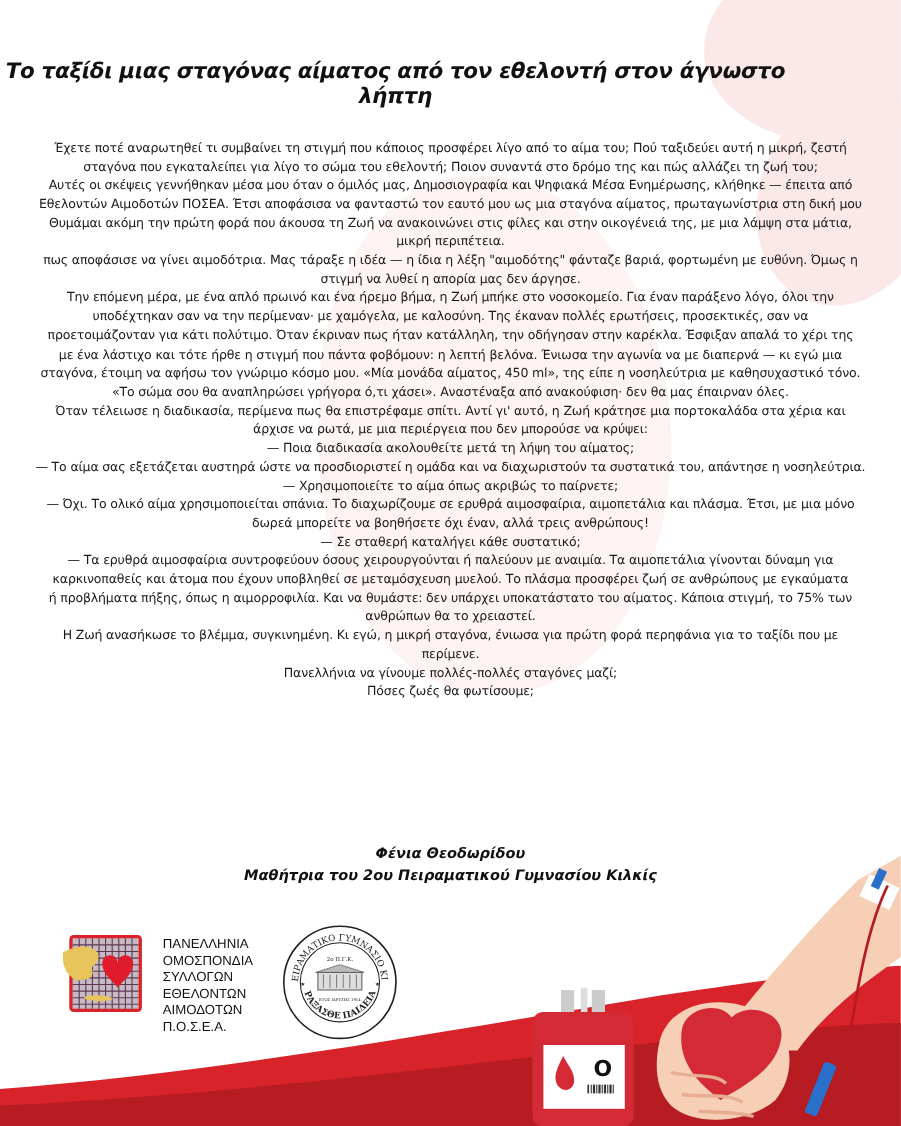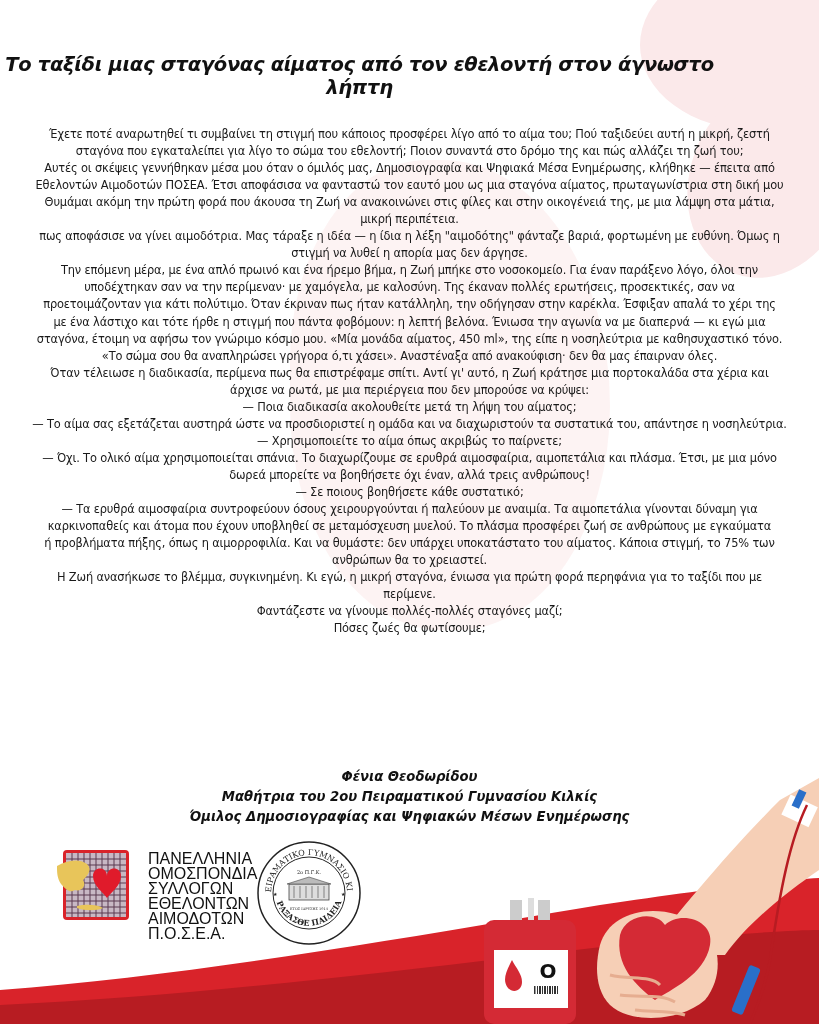--- a/index.html
+++ b/index.html
@@ -5,21 +5,21 @@
   html, body { margin:0; padding:0; }
   body { width:819px; height:1024px; position:relative; overflow:hidden; background:#ffffff; font-family:"DejaVu Sans", sans-serif; color:#111; }
   .bg-blob { position:absolute; border-radius:50%; background:#fbe9ea; z-index:0; }
   .title { position:absolute; top:40px; left:0; width:719px; text-align:center; font-family:"DejaVu Sans", sans-serif; font-style:italic; font-weight:bold; font-size:19.5px; letter-spacing:-0.3px; color:#111; z-index:2; }
   .body-text { position:absolute; top:94px; left:14px; width:791px; text-align:center; font-size:11.4px; line-height:17.05px; letter-spacing:-0.15px; color:#1a1a1a; z-index:2;margin-top:32px; }
   .body-text p { margin:0; }
   .signature { position:absolute; top:767px; left:0; width:819px; text-align:center; font-style:italic; font-weight:bold; font-size:13.2px; line-height:20px; color:#111; z-index:2; }
   .signature div { margin:0; }
   .red-wave { position:absolute; left:0; top:0; width:819px; height:1024px; z-index:1; }
   .posea-logo { position:absolute; left:57px; top:846px; width:76px; width:76px; height:76px; z-index:3; }
-  .posea-text { position:absolute; left:148px; top:851px; font-family:"Liberation Sans", sans-serif; font-size:16px; line-height:15px; color:#111; font-weight:normal; z-index:3; }
+  .posea-text { position:absolute; left:148px; top:851px; font-family:"Liberation Sans", sans-serif; font-size:12px; line-height:15px; color:#111; font-weight:normal; z-index:3; }
   .posea-text div { margin:0; }
   .school-seal { position:absolute; left:256px; top:840px; width:106px; height:106px; z-index:3; }
   .illustration { position:absolute; left:470px; top:760px; width:349px; height:264px; z-index:3; }
 </style>
 </head>
 <body>
 
 <div class="bg-blob" style="left:640px;top:-40px;width:230px;height:170px;"></div>
 <div class="bg-blob" style="left:690px;top:80px;width:160px;height:200px;transform:rotate(20deg);"></div>
 <div class="bg-blob" style="left:290px;top:160px;width:320px;height:470px;border-radius:45% 55% 50% 50%;opacity:0.55;"></div>
@@ -46,35 +46,34 @@
   <p>με ένα λάστιχο και τότε ήρθε η στιγμή που πάντα φοβόμουν: η λεπτή βελόνα. Ένιωσα την αγωνία να με διαπερνά — κι εγώ μια</p>
   <p>σταγόνα, έτοιμη να αφήσω τον γνώριμο κόσμο μου. «Μία μονάδα αίματος, 450 ml», της είπε η νοσηλεύτρια με καθησυχαστικό τόνο.</p>
   <p>«Το σώμα σου θα αναπληρώσει γρήγορα ό,τι χάσει». Αναστέναξα από ανακούφιση· δεν θα μας έπαιρναν όλες.</p>
   <p>Όταν τέλειωσε η διαδικασία, περίμενα πως θα επιστρέφαμε σπίτι. Αντί γι' αυτό, η Ζωή κράτησε μια πορτοκαλάδα στα χέρια και</p>
   <p>άρχισε να ρωτά, με μια περιέργεια που δεν μπορούσε να κρύψει:</p>
   <p>— Ποια διαδικασία ακολουθείτε μετά τη λήψη του αίματος;</p>
   <p>— Το αίμα σας εξετάζεται αυστηρά ώστε να προσδιοριστεί η ομάδα και να διαχωριστούν τα συστατικά του, απάντησε η νοσηλεύτρια.</p>
   <p>— Χρησιμοποιείτε το αίμα όπως ακριβώς το παίρνετε;</p>
   <p>— Όχι. Το ολικό αίμα χρησιμοποιείται σπάνια. Το διαχωρίζουμε σε ερυθρά αιμοσφαίρια, αιμοπετάλια και πλάσμα. Έτσι, με μια μόνο</p>
   <p>δωρεά μπορείτε να βοηθήσετε όχι έναν, αλλά τρεις ανθρώπους!</p>
-  <p>— Σε ποιους βοηθήσετε κάθε συστατικό;</p>
+  <p>— Σε σταθερή καταλήγει κάθε συστατικό;</p>
   <p>— Τα ερυθρά αιμοσφαίρια συντροφεύουν όσους χειρουργούνται ή παλεύουν με αναιμία. Τα αιμοπετάλια γίνονται δύναμη για</p>
   <p>καρκινοπαθείς και άτομα που έχουν υποβληθεί σε μεταμόσχευση μυελού. Το πλάσμα προσφέρει ζωή σε ανθρώπους με εγκαύματα</p>
   <p>ή προβλήματα πήξης, όπως η αιμορροφιλία. Και να θυμάστε: δεν υπάρχει υποκατάστατο του αίματος. Κάποια στιγμή, το 75% των</p>
   <p>ανθρώπων θα το χρειαστεί.</p>
   <p>Η Ζωή ανασήκωσε το βλέμμα, συγκινημένη. Κι εγώ, η μικρή σταγόνα, ένιωσα για πρώτη φορά περηφάνια για το ταξίδι που με</p>
   <p>περίμενε.</p>
-  <p>Φαντάζεστε να γίνουμε πολλές-πολλές σταγόνες μαζί;</p>
+  <p>Πανελλήνια να γίνουμε πολλές-πολλές σταγόνες μαζί;</p>
   <p>Πόσες ζωές θα φωτίσουμε;</p>
 </div>
 
 <div class="signature">
   <div>Φένια Θεοδωρίδου</div>
   <div>Μαθήτρια του 2ου Πειραματικού Γυμνασίου Κιλκίς</div>
-  <div>Όμιλος Δημοσιογραφίας και Ψηφιακών Μέσων Ενημέρωσης</div>
 </div>
 
 <svg class="posea-logo" viewBox="0 0 76 76">
   <rect x="6" y="4" width="66" height="70" rx="4" fill="#d9232a"></rect>
   <rect x="9" y="7" width="60" height="64" fill="#c8b8c4"></rect>
   <g stroke="#5a3a50" stroke-width="1">
     <line x1="9" y1="13" x2="69" y2="13"></line>
       <line x1="9" y1="19" x2="69" y2="19"></line>
       <line x1="9" y1="25" x2="69" y2="25"></line>
     <line x1="9" y1="31" x2="69" y2="31"></line>

